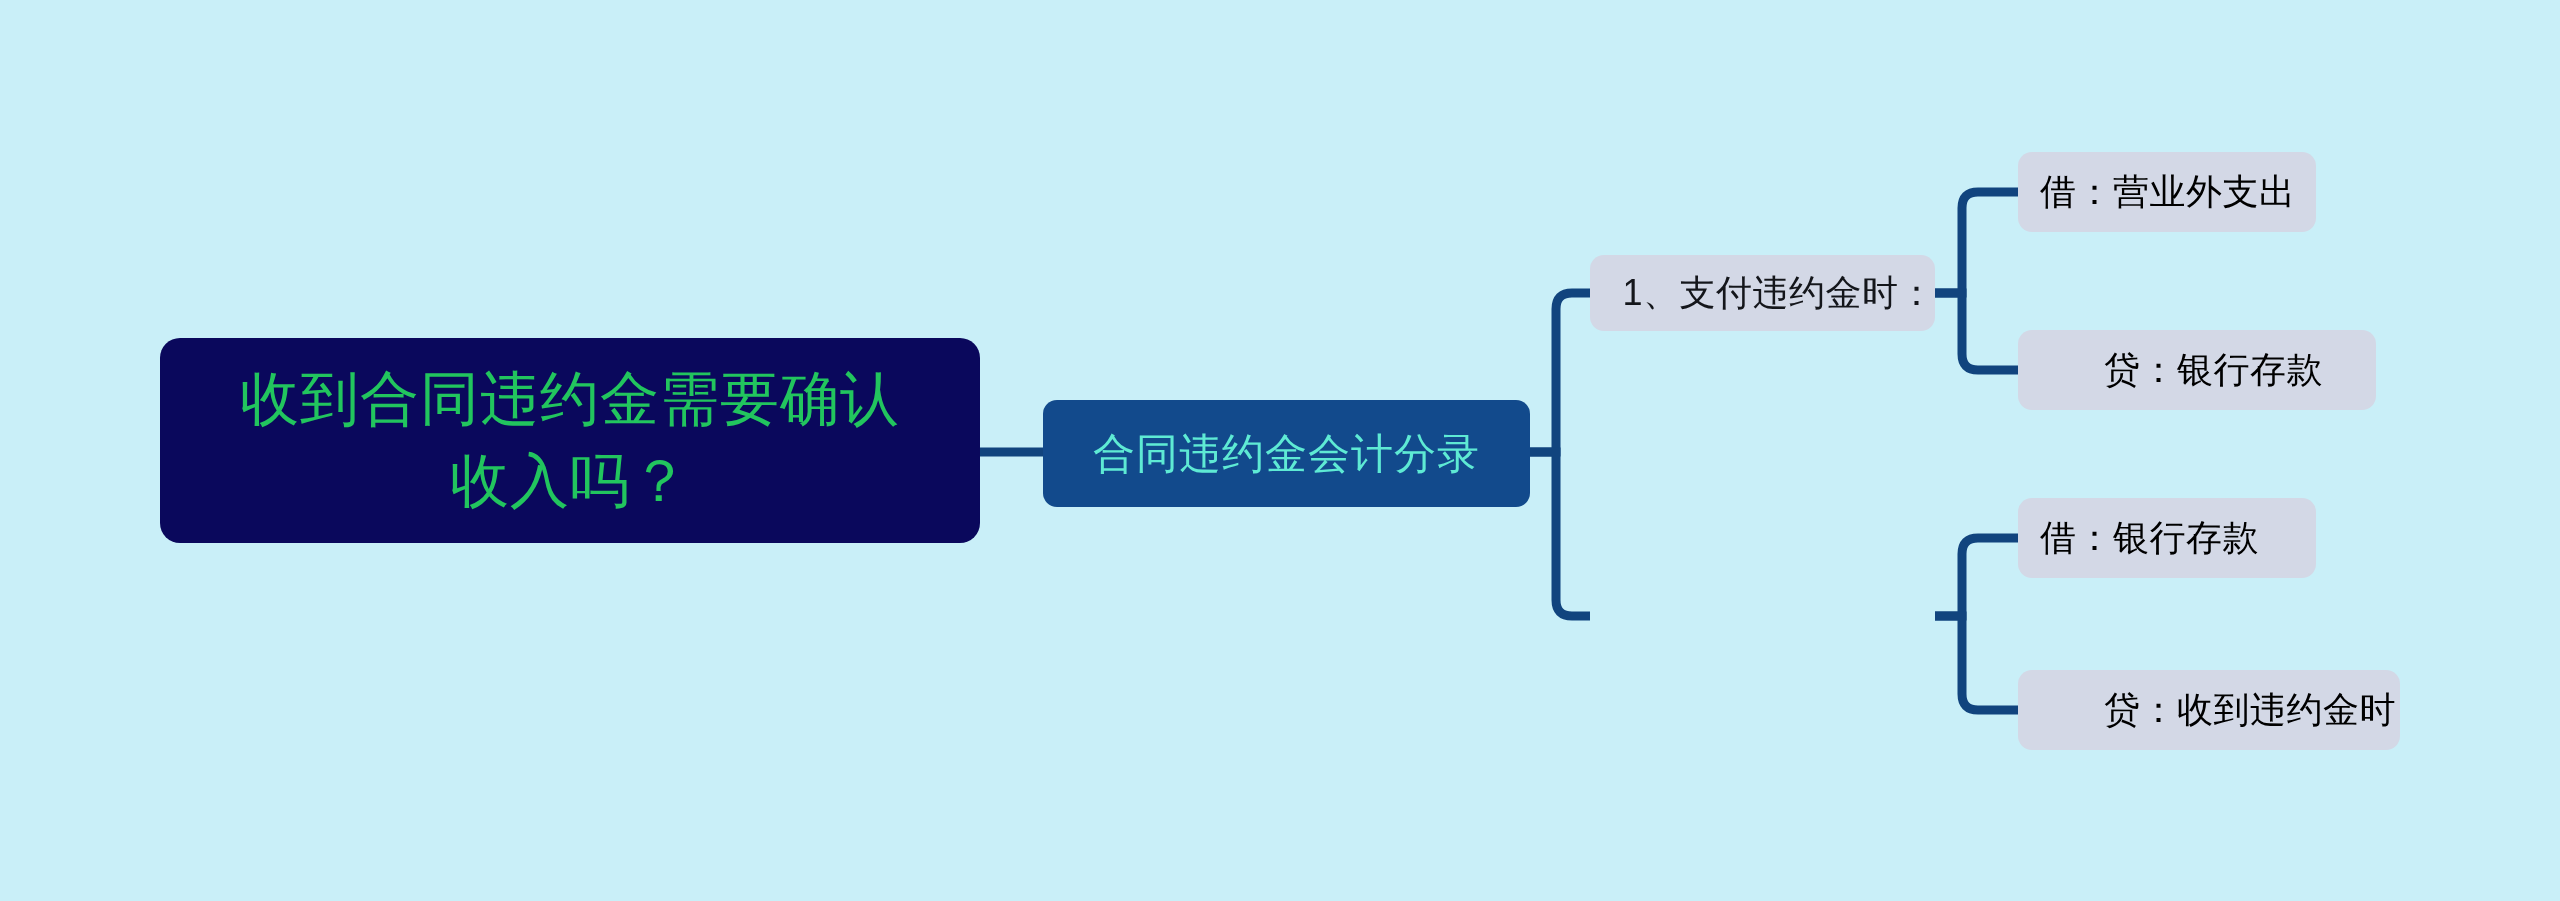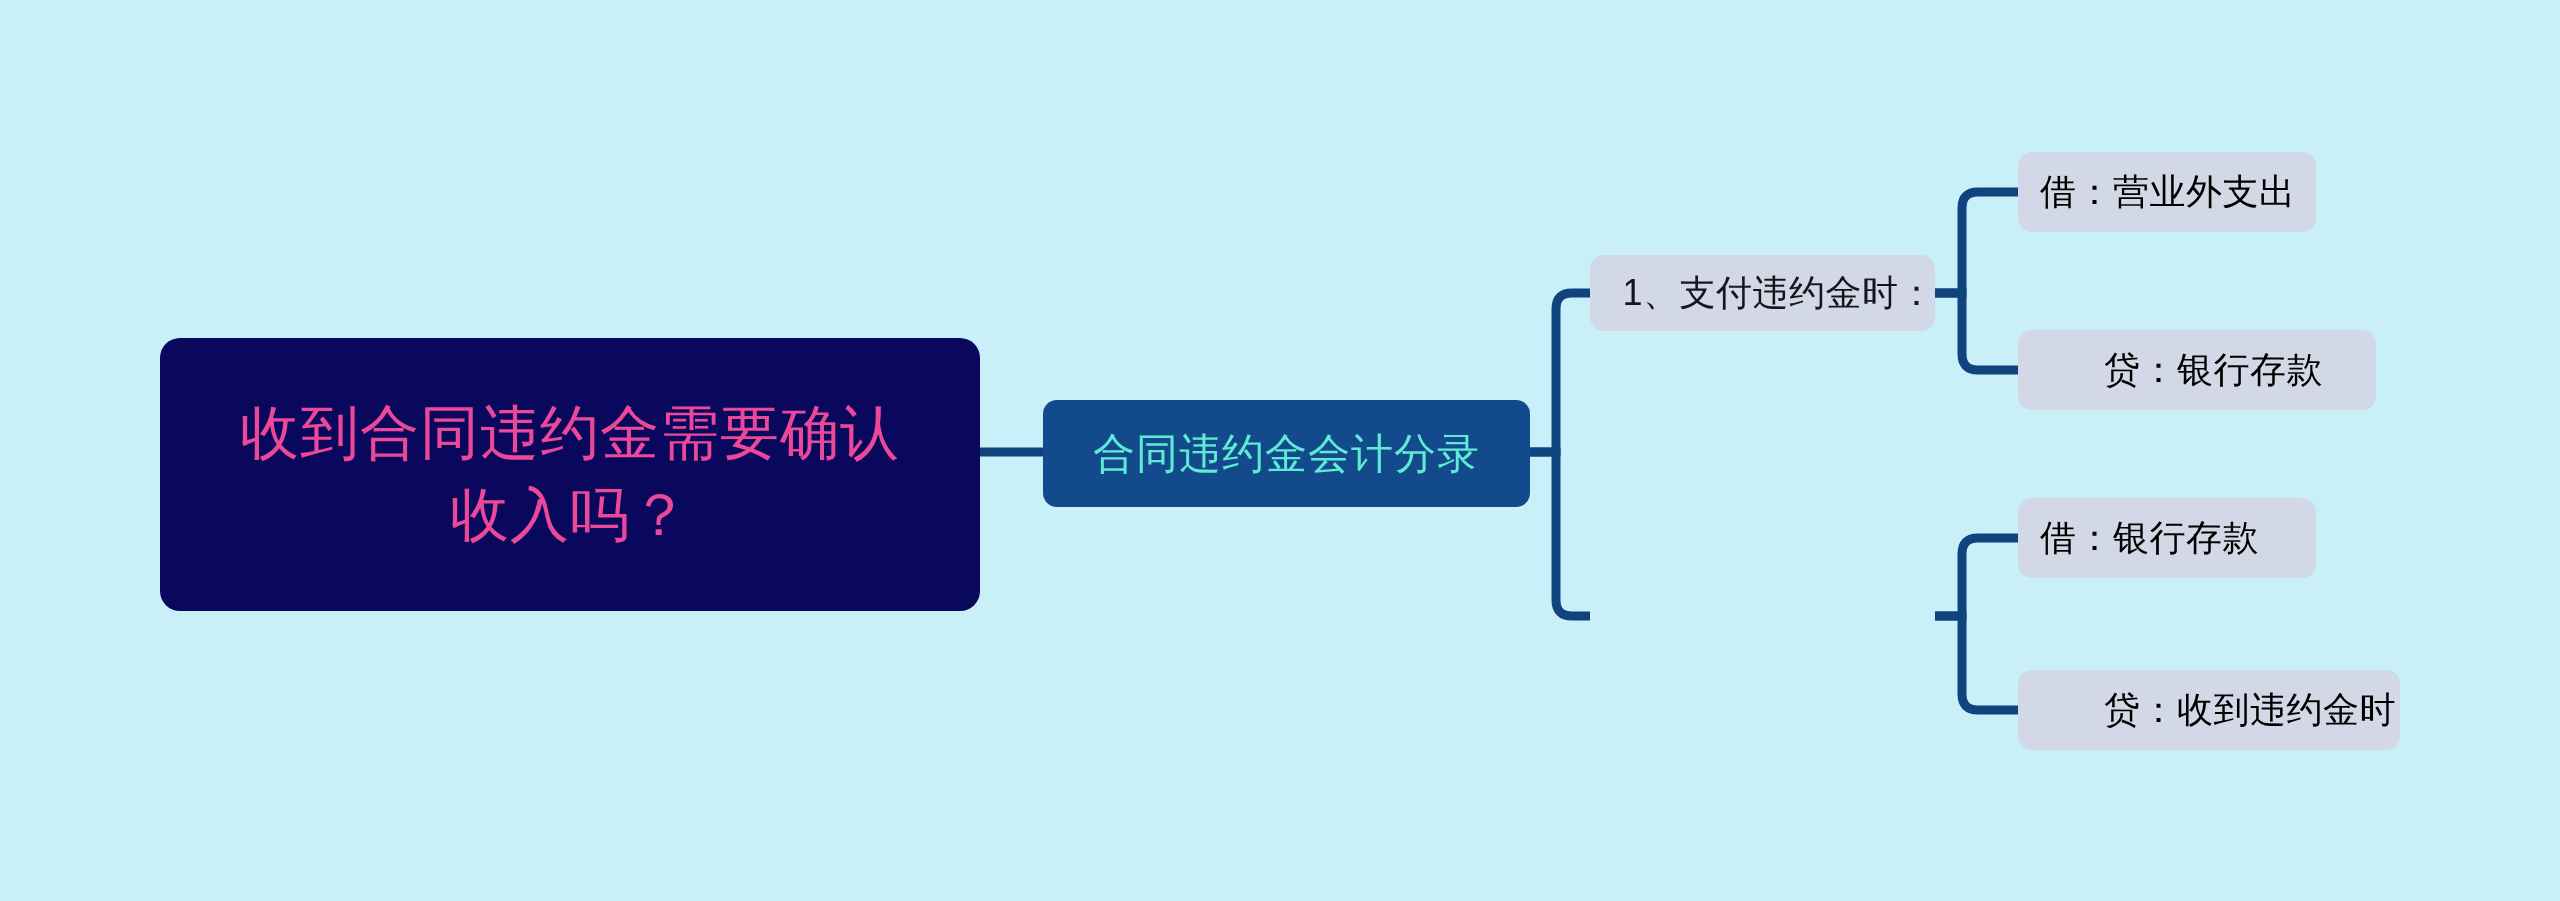--- a/index.html
+++ b/index.html
@@ -34,23 +34,23 @@
     border-radius: 14px;
     white-space: pre;
     line-height: 1.38;
   }
 
   
   .node--root {
     left: 160px;
     top: 338px;
     width: 820px;
-    height: 273px;
+    height: 205px;
     background: #0a085c;
-    color: #ec4899;
+    color: #22c55e;
     border-radius: 20px;
     justify-content: center;
     text-align: center;
     font-size: 59px;
     letter-spacing: 1px;
     flex-direction: column;
   }
   .node--root .line {
     display: block;
   }

